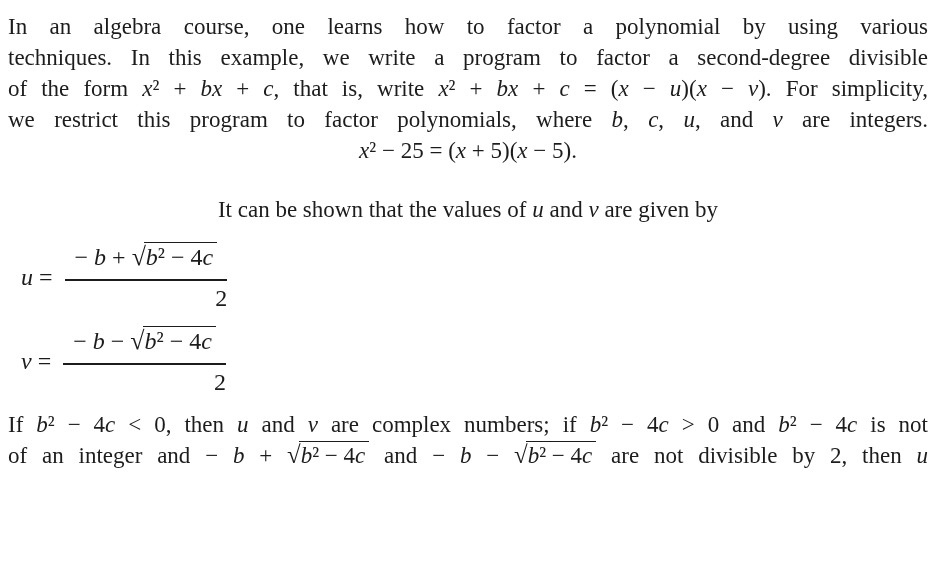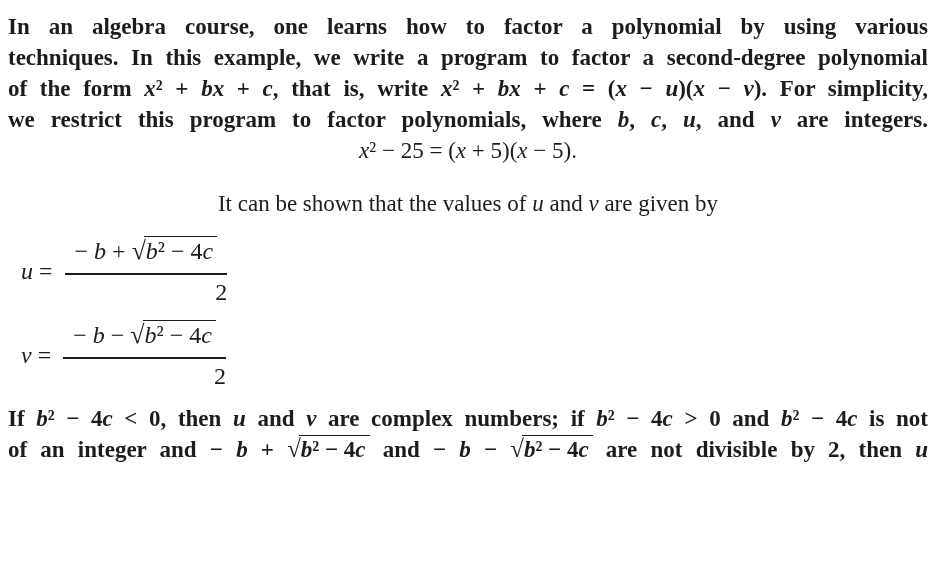--- a/index.html
+++ b/index.html
@@ -5,47 +5,47 @@
   html,body{margin:0;padding:0;}
   body{
     width:937px;height:581px;box-sizing:border-box;
     background:#ffffff;color:#1c1c1c;
     font-family:"Liberation Serif","DejaVu Serif",serif;
     font-size:23px;line-height:31px;
     padding:11px 9px 0 8px;overflow:hidden;
   }
   .para{margin:0;}
   .line{text-align:center;white-space:normal;}
-  .line.just{text-align:justify;text-align-last:justify;font-weight:bold;}
+  .line.just{text-align:justify;text-align-last:justify;}
   i{font-style:italic;}
   .rad{font-size:1.08em;line-height:1;}
   .ovl{
     display:inline-block;border-top:1.8px solid currentColor;
     line-height:1.08;padding:2px 4px 0 2px;margin-left:-2px;
     vertical-align:baseline;
   }
-  #para2{margin-top:22px;}
+  #para2{margin-top:28px;}
   #equations{margin-top:16px;}
   .equation{
     display:flex;align-items:center;
     margin:0 0 11px 13px;
     font-size:24px;line-height:31px;
   }
   .eq-lhs{margin-right:12px;}
   .frac{display:inline-flex;flex-direction:column;align-items:flex-end;text-align:center;}
   .frac .num{display:block;border-bottom:2.5px solid #1c1c1c;padding:1px 10px 6px 10px;}
   .frac .den{display:block;padding-top:2px;}
   #para3{}
 </style>
 </head>
 <body>
 
 <div class="para" id="para1">
     <div class="line just">In an algebra course, one learns how to factor a polynomial by using various</div>
-    <div class="line just">techniques. In this example, we write a program to factor a second-degree polynomial</div>
+    <div class="line just">techniques. In this example, we write a program to factor a second-degree divisible</div>
     <div class="line just">of the form <i>x</i>² + <i>bx</i> + <i>c</i>, that is, write <i>x</i>² + <i>bx</i> + <i>c</i> = (<i>x</i> − <i>u</i>)(<i>x</i> − <i>v</i>). For simplicity,</div>
     <div class="line just">we restrict this program to factor polynomials, where <i>b</i>, <i>c</i>, <i>u</i>, and <i>v</i> are integers.</div>
     <div class="line"><i>x</i>² − 25 = (<i>x</i> + 5)(<i>x</i> − 5).</div>
   </div>
 
 <div class="para" id="para2">
     <div class="line">It can be shown that the values of <i>u</i> and <i>v</i> are given by</div>
   </div>
 
 <div id="equations">

